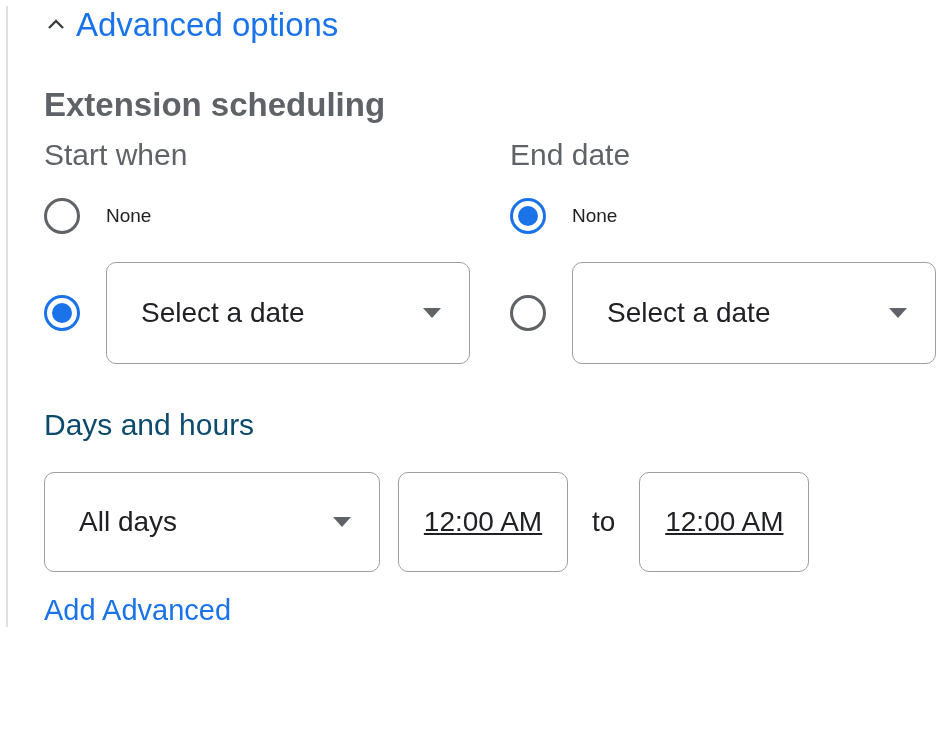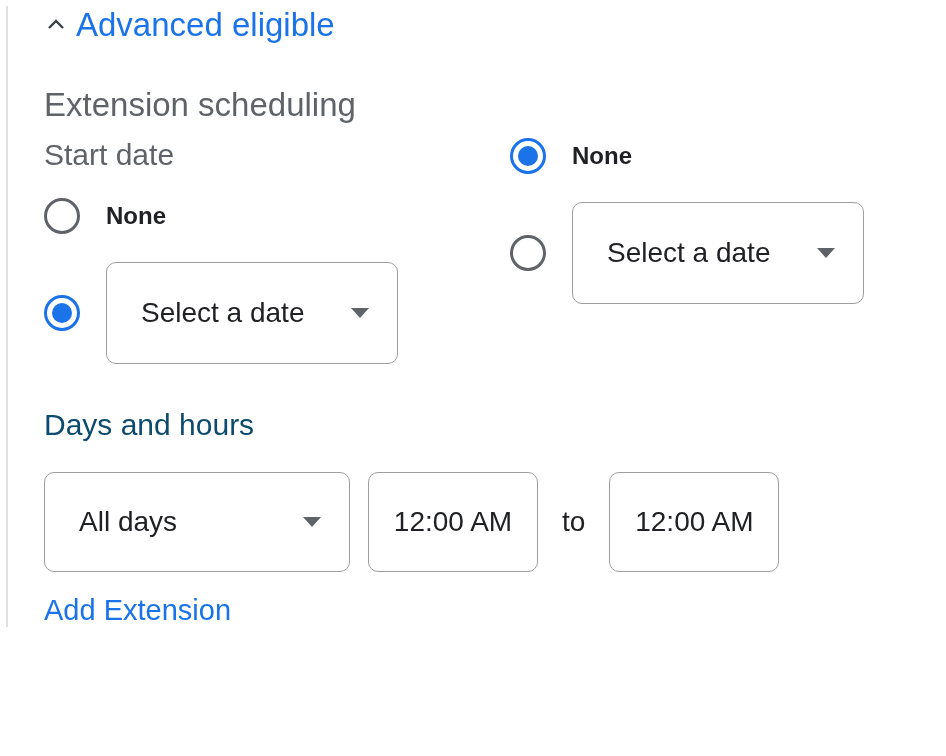--- a/index.html
+++ b/index.html
@@ -33,21 +33,21 @@
     fill: none;
   }
   .advanced-toggle .label {
     color: #1a73e8;
     font-size: 33px;
   }
   .section-title {
     font-size: 33px;
     color: #5f6368;
     margin-bottom: 14px;
-    font-weight: 400;
+    font-weight: 700;
   }
   .section-desc {
     font-size: 29px;
     color: #5f6368;
     margin-bottom: 46px;
   }
   .date-row {
     display: flex;
     gap: 30px;
     margin-bottom: 44px;
@@ -83,29 +83,28 @@
     position: absolute;
     left: 50%;
     top: 50%;
     width: 20px;
     height: 20px;
     border-radius: 50%;
     background: #1a73e8;
     transform: translate(-50%, -50%);
   }
   .radio-label {
-    font-size: 24px;
-    color: #202124;
-    font-weight: bold;
+    font-size: 19px;
+    color: #202124;
   }
   .date-select {
     display: flex;
     align-items: center;
     justify-content: space-between;
-    width: 292px;
+    width: 364px;
     height: 102px;
     border: 1px solid #9e9e9e;
     border-radius: 10px;
     padding: 0 28px 0 34px;
     cursor: pointer;
   }
   .date-select .text {
     font-size: 28px;
     color: #202124;
   }
@@ -124,21 +123,21 @@
   .schedule-row {
     display: flex;
     align-items: center;
     gap: 18px;
     margin-bottom: 22px;
   }
   .day-select {
     display: flex;
     align-items: center;
     justify-content: space-between;
-    width: 306px;
+    width: 336px;
     height: 100px;
     border: 1px solid #9e9e9e;
     border-radius: 10px;
     padding: 0 28px 0 34px;
     cursor: pointer;
     gap: 9px;
   }
   .day-select .text {
     font-size: 28px;
     color: #202124;
@@ -151,62 +150,64 @@
     height: 100px;
     border: 1px solid #9e9e9e;
     border-radius: 10px;
     cursor: pointer;
     overflow: hidden;
   }
   .time-box .text {
     font-size: 28px;
     color: #202124;
     white-space: nowrap;
+    text-decoration: underline;
   }
   .to-label {
     font-size: 28px;
     color: #202124;
     margin: 12px 6px;
   }
   .add-schedule {
     color: #1a73e8;
     font-size: 29px;
     cursor: pointer;
   }
 </style>
 </head>
 <body>
 
 <div class="container">
   <div class="advanced-toggle">
     <svg class="chevron" viewBox="0 0 24 24">
       <polyline points="5,15 12,8 19,15"></polyline>
     </svg>
-    <span class="label">Advanced eligible</span>
+    <span class="label">Advanced options</span>
   </div>
 
   <div class="section-title">Extension scheduling</div>
 
   <div class="date-row">
     <div class="date-col">
-      <div class="date-label">Start date</div>
+      <div class="date-label">Start when</div>
       <div class="radio-row">
         <div class="radio"></div>
         <span class="radio-label">None</span>
       </div>
       <div class="radio-row" style="margin-bottom:0;">
         <div class="radio selected"></div>
         <div class="date-select">
           <span class="text">Select a date</span>
           <span class="caret"></span>
         </div>
       </div>
     </div>
 
     <div class="date-col">
+      <div class="date-label">End date</div>
       <div class="radio-row">
         <div class="radio selected"></div>
         <span class="radio-label">None</span>
       </div>
       <div class="radio-row" style="margin-bottom:0;">
         <div class="radio"></div>
         <div class="date-select">
           <span class="text">Select a date</span>
           <span class="caret"></span>
         </div>
@@ -222,14 +223,14 @@
     </div>
     <div class="time-box">
       <span class="text">12:00 AM</span>
     </div>
     <span class="to-label">to</span>
     <div class="time-box">
       <span class="text">12:00 AM</span>
     </div>
   </div>
 
-  <div class="add-schedule">Add Extension</div>
+  <div class="add-schedule">Add Advanced</div>
 </div>
 
 </body></html>

